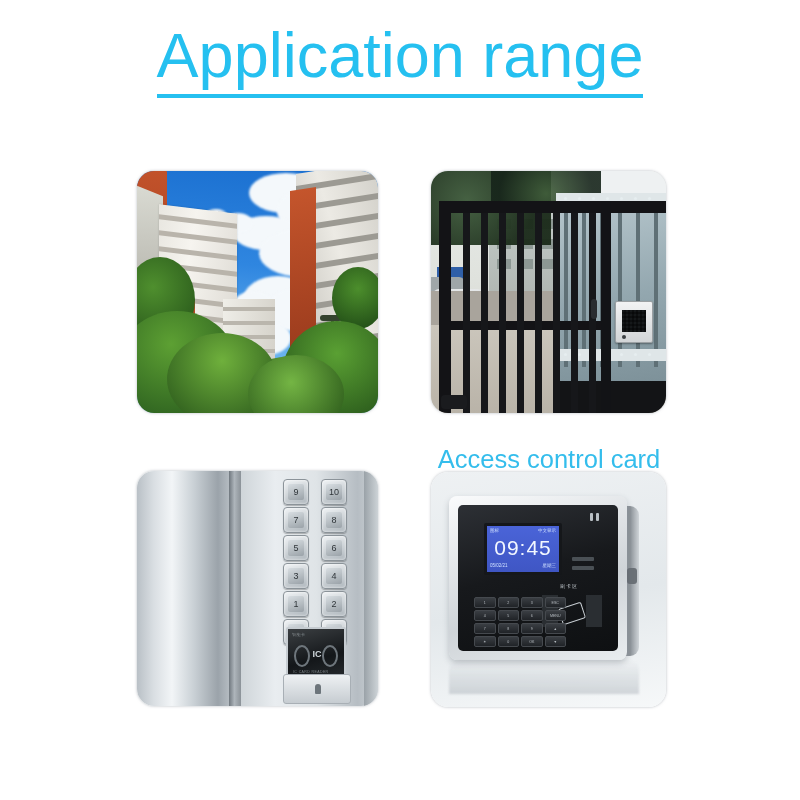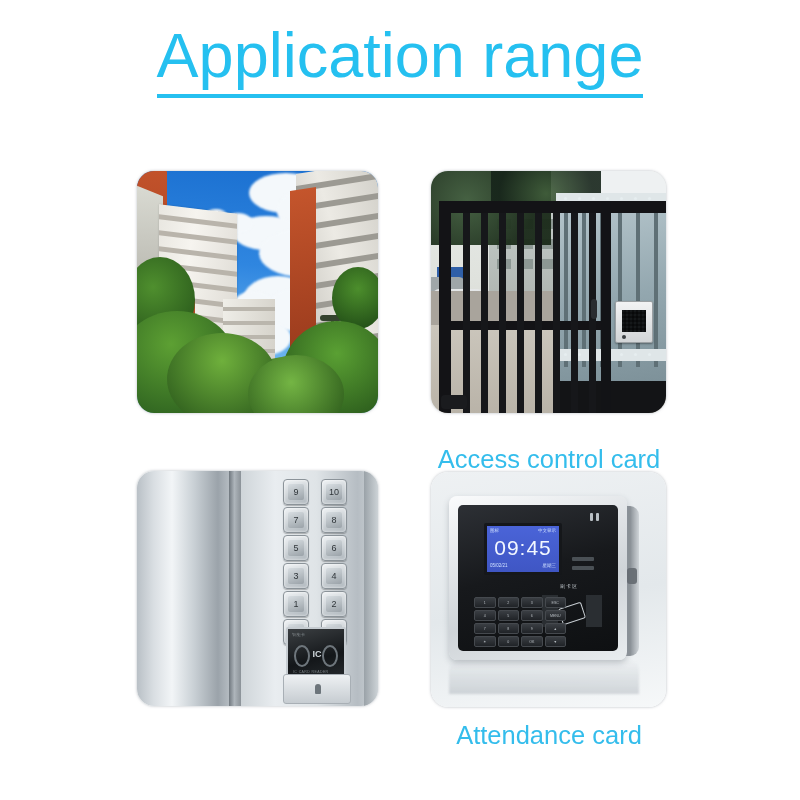--- a/index.html
+++ b/index.html
@@ -550,16 +550,15 @@
               <div class="att-key">0</div>
               <div class="att-key">OK</div>
               <div class="att-key">▼</div>
             </div>
 
           </div>
         </div>
         <div class="att-reflect"></div>
       </div>
     </div>
-    <div class="caption cap-3">Attendance card</div>
 
   </div>
 </div>
 
 </body></html>

